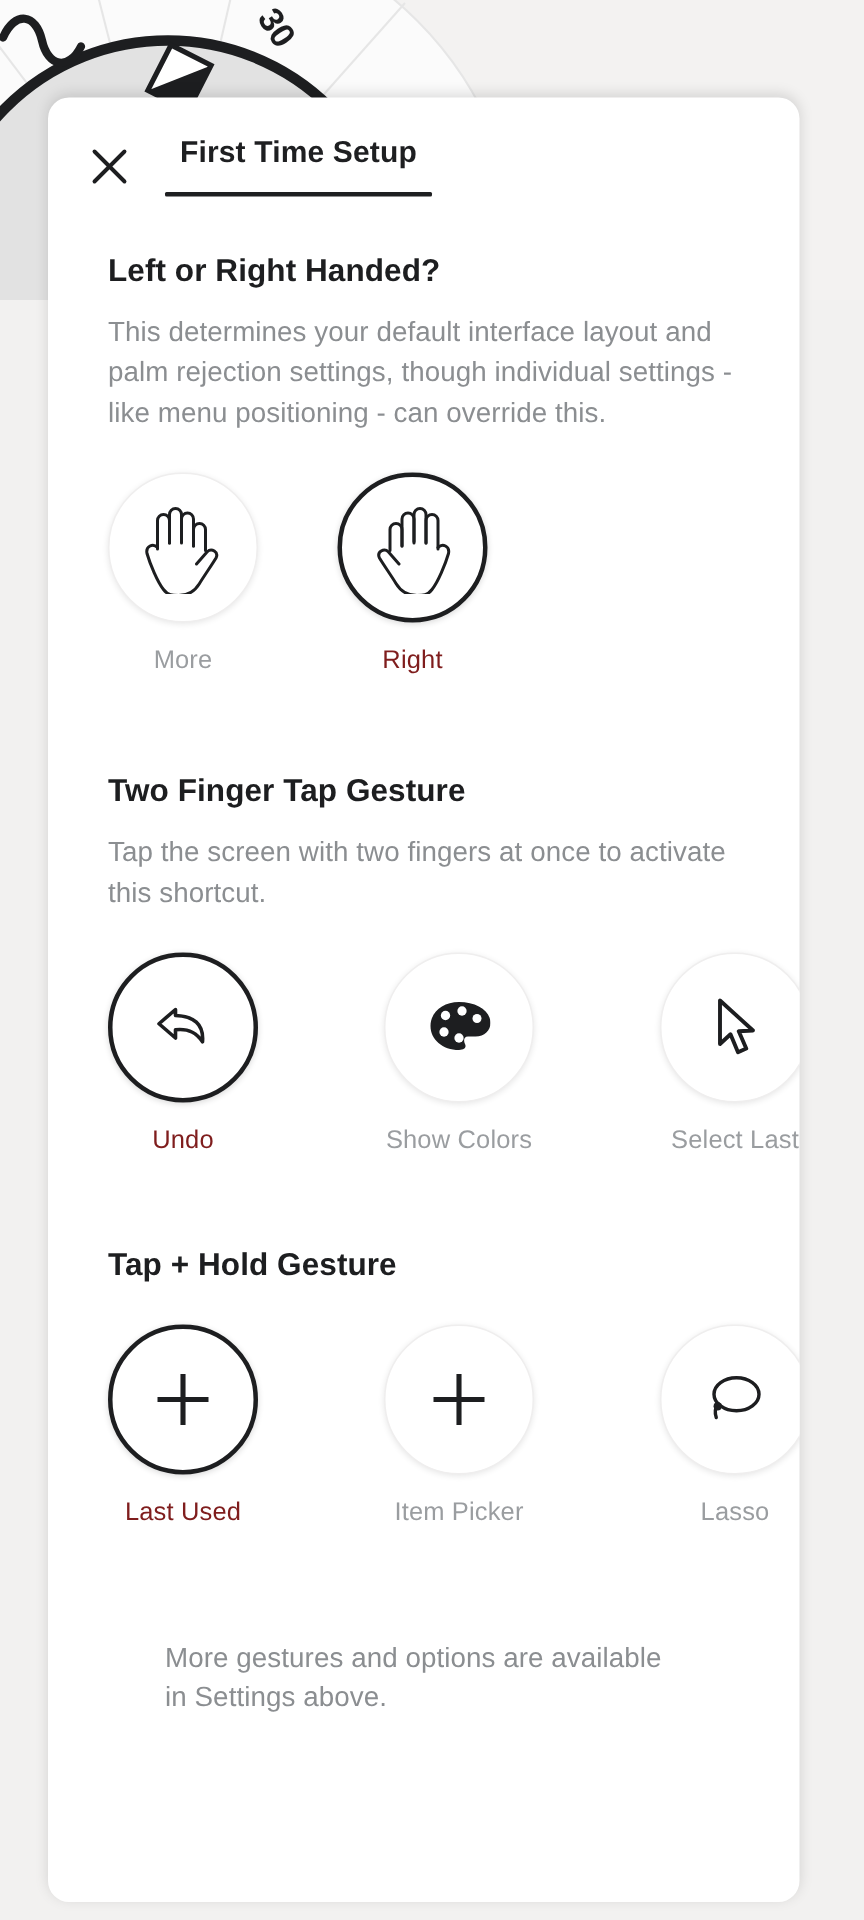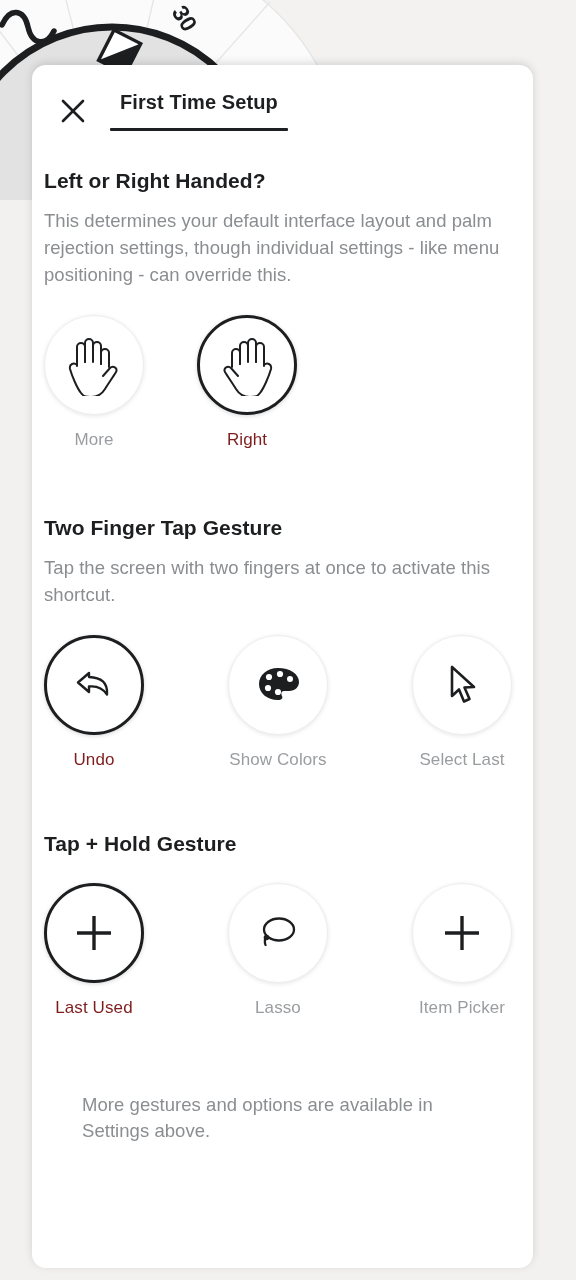--- a/index.html
+++ b/index.html
@@ -83,21 +83,21 @@
   }
   .tab-underline {
     height: 3px;
     background: #1e1f21;
     width: 100%;
     border-radius: 1px;
   }
 
   
   .content {
-    padding: 0 12px;
+    padding: 0 40px;
   }
 
   .section-title {
     font-size: 21px;
     font-weight: bold;
     color: #1d1e20;
     margin: 0;
     letter-spacing: .05px;
   }
   .section-desc {
@@ -320,41 +320,41 @@
               <svg width="42" height="42" viewBox="0 0 42 42">
                 <line x1="21" y1="4" x2="21" y2="38" stroke="#1d1e20" stroke-width="3.4"></line>
                 <line x1="4" y1="21" x2="38" y2="21" stroke="#1d1e20" stroke-width="3.4"></line>
               </svg>
             </div>
             <span class="opt-label">Last Used</span>
           </div>
 
           <div class="option">
             <div class="opt-circle">
+              <svg width="42" height="42" viewBox="0 0 42 42">
+                <line x1="21" y1="4" x2="21" y2="38" stroke="#1d1e20" stroke-width="3.4"></line>
+                <line x1="4" y1="21" x2="38" y2="21" stroke="#1d1e20" stroke-width="3.4"></line>
+              </svg>
+            </div>
+            <span class="opt-label">Item Picker</span>
+          </div>
+
+          <div class="option">
+            <div class="opt-circle">
               <svg width="42" height="38" viewBox="0 0 42 38">
                 <ellipse cx="22" cy="15.5" rx="15" ry="11" fill="none" stroke="#1d1e20" stroke-width="2.3"></ellipse>
                 <path d="M9.5 22 c-2,3 -2,6 -1,9" fill="none" stroke="#1d1e20" stroke-width="2.3" stroke-linecap="round"></path>
                 <circle cx="9.5" cy="23.5" r="2.8" fill="#1d1e20"></circle>
               </svg>
             </div>
             <span class="opt-label">Lasso</span>
           </div>
 
           <div class="option">
             <div class="opt-circle">
-              <svg width="42" height="42" viewBox="0 0 42 42">
-                <line x1="21" y1="4" x2="21" y2="38" stroke="#1d1e20" stroke-width="3.4"></line>
-                <line x1="4" y1="21" x2="38" y2="21" stroke="#1d1e20" stroke-width="3.4"></line>
-              </svg>
-            </div>
-            <span class="opt-label">Item Picker</span>
-          </div>
-
-          <div class="option">
-            <div class="opt-circle">
               <svg width="40" height="40" viewBox="0 0 40 40">
                 <path d="M28 3 a6.5 6.5 0 0 1 9 9 l-4 4 l-9 -9 Z" fill="#1d1e20"></path>
                 <path d="M24.5 9.5 l6 6 l-3 3 l-1.5 -1.5 L10 32.5 L5 35.5 L7.5 30 L23 14.5 L21.5 12.5 Z" fill="#1d1e20"></path>
               </svg>
             </div>
             <span class="opt-label">Color Picker</span>
           </div>
 
         </div>
       </div>

